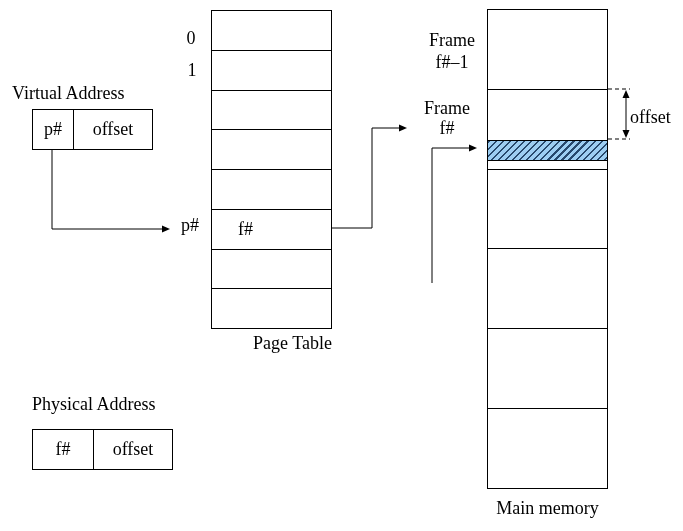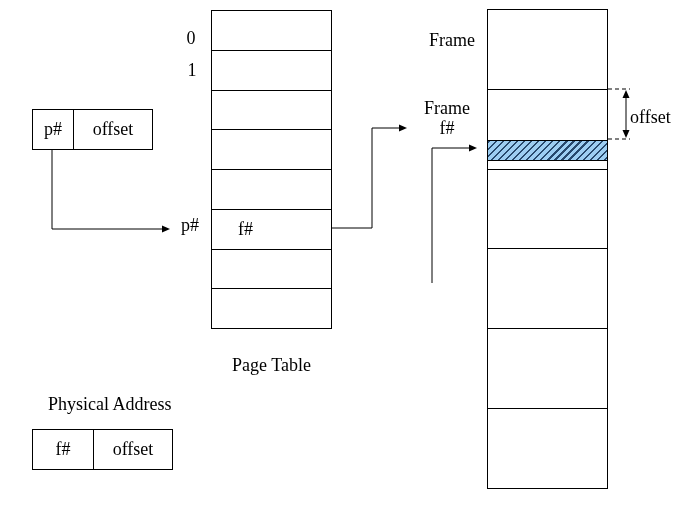--- a/index.html
+++ b/index.html
@@ -65,20 +65,21 @@
     <path d="M432,283 V148 H469" fill="none" stroke="var(--line)" stroke-width="1"></path>
     <polygon points="477,148 469,144.5 469,151.5" fill="var(--line)"></polygon>
 
     <path d="M608,89 H630" fill="none" stroke="var(--line)" stroke-width="1" stroke-dasharray="4 3"></path>
     <path d="M608,139 H630" fill="none" stroke="var(--line)" stroke-width="1" stroke-dasharray="4 3"></path>
     <path d="M626,96 V132" fill="none" stroke="var(--line)" stroke-width="1"></path>
     <polygon points="626,90 622.5,98 629.5,98" fill="var(--line)"></polygon>
     <polygon points="626,138 622.5,130 629.5,130" fill="var(--line)"></polygon>
   </svg>
 
+  <div class="label" style="left:12px;top:84px;">Virtual Address</div>
   <div class="addr-box va-box">
     <div class="addr-cell c1">p#</div>
     <div class="addr-cell c2">offset</div>
   </div>
 
   <div class="label centered" style="left:181px;top:29px;width:20px;">0</div>
   <div class="label centered" style="left:182px;top:61px;width:20px;">1</div>
   <div class="label centered" style="left:174px;top:216px;width:32px;">p#</div>
 
   <div class="page-table">
@@ -86,24 +87,25 @@
     <div class="pt-row"></div>
     <div class="pt-row"></div>
     <div class="pt-row"></div>
     <div class="pt-row"></div>
     <div class="pt-row">
       <span class="entry">f#</span>
     </div>
     <div class="pt-row"></div>
     <div class="pt-row"></div>
   </div>
-  <div class="label centered" style="left:211px;top:356px;width:121px;">Page Table</div>
+  <div class="label centered" style="left:211px;top:334px;width:121px;text-align:right;">Page Table</div>
 
   <div class="label centered" style="left:409px;top:29px;width:86px;line-height:22px;">
     <div>Frame</div>
+    <div>f#–1</div>
   </div>
   <div class="label centered" style="left:407px;top:98px;width:80px;line-height:20px;">
     <div>Frame</div>
     <div>f#</div>
   </div>
 
   <div class="main-memory">
     <div class="mm-row"></div>
     <div class="mm-row"></div>
     <div class="mm-row"></div>
@@ -111,20 +113,21 @@
     <div class="mm-row"></div>
     <div class="mm-row"></div>
     <div class="hatch-band"></div>
   </div>
 
   <div class="label" style="left:630px;top:108px;">offset</div>
 
   <div class="label centered" style="left:371px;top:288px;width:124px;line-height:19px;">
   </div>
 
+  <div class="label centered" style="left:487px;top:499px;width:121px;">Main memory</div>
 
-  <div class="label" style="left:48px;top:395px;">Physical Address</div>
+  <div class="label" style="left:32px;top:395px;">Physical Address</div>
   <div class="addr-box pa-box">
     <div class="addr-cell c1">f#</div>
     <div class="addr-cell c2">offset</div>
   </div>
 
 </div>
 
 </body></html>

